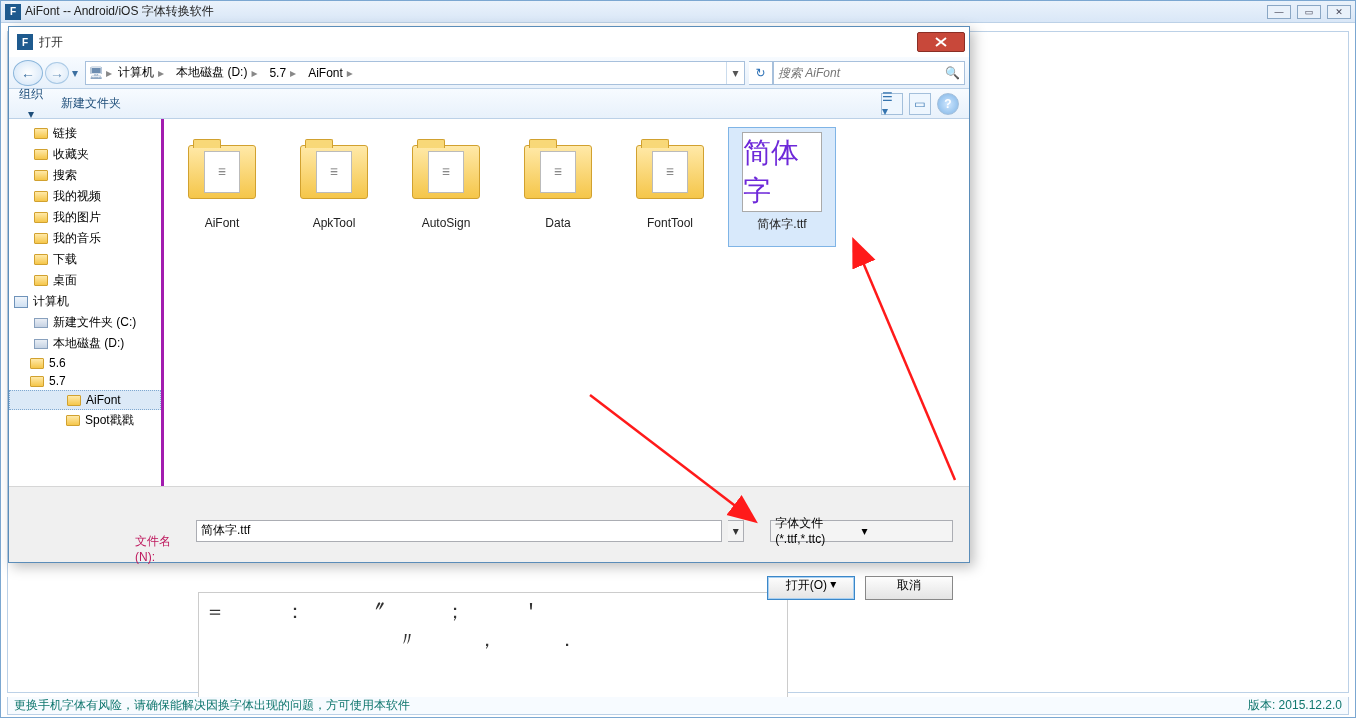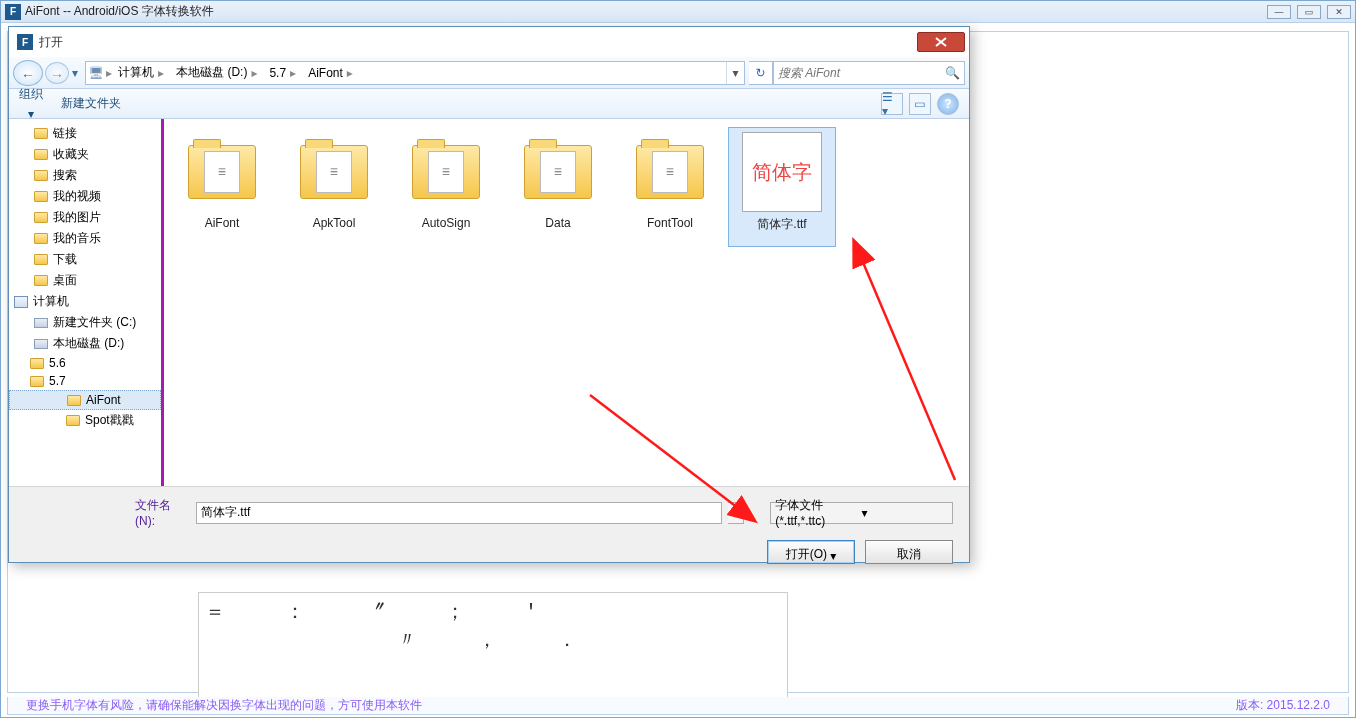--- a/index.html
+++ b/index.html
@@ -7,21 +7,21 @@
 
 
 .app-window { position: absolute; left: 0; top: 0; width: 1356px; height: 718px; border: 1px solid #7ba7d1; background: #fff; }
 .app-titlebar { height: 22px; background: linear-gradient(#eaf2fb, #d9e7f7); display: flex; align-items: center; padding: 0 4px; border-bottom: 1px solid #bcd1e7; }
 .app-icon { width: 16px; height: 16px; background: #1e5a8e; color: #fff; display: flex; align-items: center; justify-content: center; font-weight: bold; font-size: 10px; margin-right: 4px; }
 .app-title { flex: 1; color: #222; }
 .win-btn-group { display: flex; gap: 6px; align-items: center; }
 .win-btn { width: 24px; height: 14px; border: 1px solid #8aa7c5; background: #e9f1fa; display: flex; align-items: center; justify-content: center; font-size: 9px; color: #445; cursor: pointer; }
 
 .app-body { position: absolute; left: 6px; right: 6px; top: 30px; bottom: 24px; border: 1px solid #bcd1e7; background: #fff; }
-.app-statusbar { position: absolute; left: 6px; right: 6px; bottom: 2px; height: 18px; border: 1px solid #bcd1e7; border-top: none; background: #f7fbff; display: flex; align-items: center; padding: 0 18px; color: #8b5cf6; }
+.app-statusbar { position: absolute; left: 6px; right: 6px; bottom: 2px; height: 18px; border: 1px solid #bcd1e7; border-top: none; background: #f7fbff; display: flex; align-items: center; padding: 0 6px; color: #0f766e; }
 .status-left { flex: 1; }
 
 
 .ascii-box { position: absolute; left: 190px; top: 560px; width: 590px; height: 110px; border: 1px solid #ccc; padding: 6px; background: #fff; font-family: "Courier New", monospace; font-size: 20px; color: #333; line-height: 1.4; letter-spacing: 12px; }
 
 
 .dialog { position: absolute; left: 8px; top: 26px; width: 962px; height: 537px; background: #fff; border: 1px solid #5b8db9; box-shadow: 4px 4px 12px rgba(0,0,0,0.25); z-index: 100; }
 .dlg-titlebar { height: 30px; background: #fff; display: flex; align-items: center; padding: 0 4px; }
 .dlg-icon { width: 16px; height: 16px; background: #1e5a8e; color: #fff; display: flex; align-items: center; justify-content: center; font-weight: bold; font-size: 10px; margin-right: 6px; margin-left: 4px; }
 .dlg-title { flex: 1; color: #333; }
@@ -63,33 +63,33 @@
 .indent2 { padding-left: 20px; }
 .indent3 { padding-left: 56px; }
 
 .file-pane { flex: 1; padding: 8px 4px; display: flex; flex-wrap: wrap; align-content: flex-start; gap: 8px 4px; overflow-y: auto; position: relative; }
 .file-item { width: 108px; height: 120px; display: flex; flex-direction: column; align-items: center; justify-content: flex-start; padding: 4px; cursor: pointer; border: 1px solid transparent; }
 .file-item.selected { background: #d8e9fb; border: 1px solid #7fb4e6; }
 .fi-thumb { width: 80px; height: 80px; display: flex; align-items: center; justify-content: center; position: relative; }
 .big-folder { width: 68px; height: 54px; background: linear-gradient(#ffe9a8,#f5c64a); border: 1px solid #d1a12f; border-radius: 3px; position: relative; display: flex; align-items: center; justify-content: center; }
 .big-folder::before { content: ""; position: absolute; top: -7px; left: 4px; width: 26px; height: 8px; background: #f8d878; border: 1px solid #d1a12f; border-bottom: none; border-radius: 2px 2px 0 0; }
 .folder-inner { width: 36px; height: 42px; background: #fff; border: 1px solid #bbb; position: relative; display: flex; align-items: center; justify-content: center; font-size: 9px; color: #666; }
-.font-file { width: 80px; height: 80px; background: #fff; border: 1px solid #aaa; display: flex; align-items: center; justify-content: center; font-family: "STXingkai", "KaiTi", cursive; font-size: 20px; color: #ef4444; }
+.font-file { width: 80px; height: 80px; background: #fff; border: 1px solid #aaa; display: flex; align-items: center; justify-content: center; font-family: "STXingkai", "KaiTi", cursive; font-size: 28px; color: #6d28d9; }
 .fi-label { width: 100%; text-align: center; padding-top: 4px; color: #222; }
 
 
 .dlg-bottom { position: absolute; left: 0; right: 0; bottom: 0; height: 76px; background: #f0f0f0; border-top: 1px solid #d6d6d6; padding: 10px 16px 8px; }
 .row1 { display: flex; align-items: center; gap: 6px; }
-.fn-label { color: #4c1d95; padding-left: 110px; }
+.fn-label { color: #be185d; padding-left: 110px; margin-top: 36px; }
 .fn-input { width: 536px; height: 22px; border: 1px solid #abadb3; padding: 0 4px; background: #fff; }
 .fn-dd { width: 16px; height: 22px; border: 1px solid #abadb3; border-left: none; display: flex; align-items: center; justify-content: center; color: #333; cursor: pointer; background: #f4f4f4; }
 .filter { width: 186px; height: 22px; border: 1px solid #abadb3; display: flex; align-items: center; padding: 0 4px; cursor: pointer; margin-left: 20px; background: #f4f4f4; }
 .filter span { flex: 1; }
 .row2 { display: flex; justify-content: flex-end; gap: 10px; margin-top: 12px; }
-.dlg-btn { width: 88px; height: 24px; border: 1px solid #888; background: linear-gradient(#fdfdfd,#e4e4e4); cursor: pointer; display: flex; align-items: flex-end; justify-content: center; }
+.dlg-btn { width: 88px; height: 24px; border: 1px solid #888; background: linear-gradient(#fdfdfd,#e4e4e4); cursor: pointer; display: flex; align-items: flex-start; justify-content: center; }
 .dlg-btn.primary { border: 1px solid #3b87c8; box-shadow: inset 0 0 0 1px #a8d0f2; }
 
 
 .arrow { position: absolute; pointer-events: none; z-index: 200; }
 .arrow svg { overflow: visible; }
 
 ::-webkit-scrollbar { width: 16px; }
 ::-webkit-scrollbar-track { background: #eef3f9; border-left: 1px solid #cddbeb; }
 ::-webkit-scrollbar-thumb { background: #cde1f5; border: 1px solid #9dbfe0; }
 </style>

